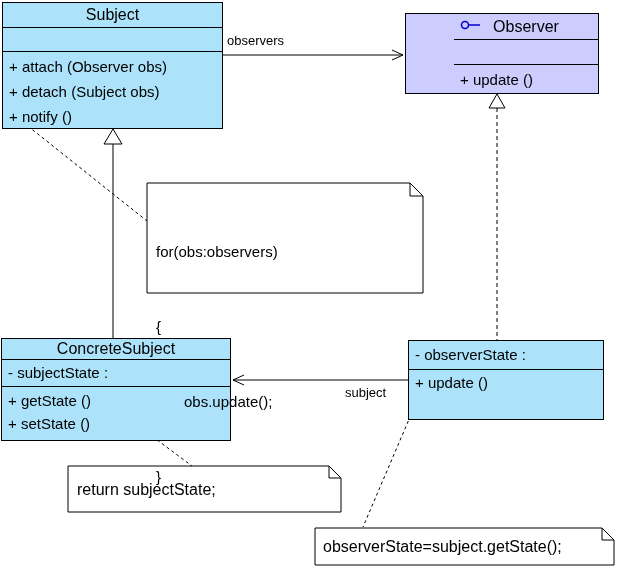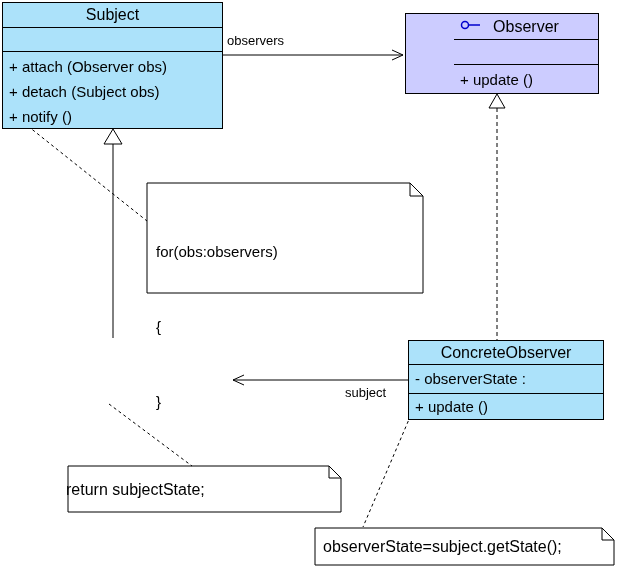--- a/index.html
+++ b/index.html
@@ -116,35 +116,43 @@
         <line x1="9.5" y1="6" x2="21" y2="6" stroke="var(--interface-icon,#0000CC)" stroke-width="1.5"></line>
       </svg>
       <span>Observer</span>
     </div>
     <div class="uml-attrs" style="height:25px"></div>
     <div class="uml-methods" style="padding-top:3px;line-height:24px">
       <div class="mrow">+ update ()</div>
     </div>
   </div>
 
+  <div class="uml-class" style="left:1px;top:338px;width:230px;height:103px">
+    <div class="uml-name" style="height:21px;line-height:20px">ConcreteSubject</div>
+    <div class="uml-attrs" style="height:27px;line-height:26px">- subjectState :</div>
+    <div class="uml-methods" style="padding-top:2px;line-height:23px">
+      <div class="mrow">+ getState ()</div>
+      <div class="mrow">+ setState ()</div>
+    </div>
+  </div>
 
   <div class="uml-class" style="left:408px;top:340px;width:196px;height:80px">
-    <div class="uml-name" style="height:24px;line-height:23px">ConcreteObserver</div>
     <div class="uml-attrs" style="height:29px;line-height:28px">- observerState :</div>
     <div class="uml-methods" style="padding-top:1px;line-height:24px">
       <div class="mrow">+ update ()</div>
     </div>
   </div>
 
   <div class="note-text" style="left:147px;top:183px;width:276px;height:110px;padding:6px 0 11px 9px">
     <div class="note-line">for(obs:observers)</div>
     <div class="note-line">{</div>
+    <div class="note-line indent">obs.update();</div>
     <div class="note-line">}</div>
   </div>
 
-  <div class="note-text note-single" style="left:56px;top:466px;width:284px;height:46px">return subjectState;</div>
+  <div class="note-text note-single" style="left:67px;top:466px;width:284px;height:46px">return subjectState;</div>
 
   <div class="note-text note-single" style="left:313px;top:528px;width:355px;height:37px">observerState=subject.getState();</div>
 
   <div class="edge-label" style="left:227px;top:33px">observers</div>
   <div class="edge-label" style="left:345px;top:385px">subject</div>
 
 </div>
 
 </body></html>

